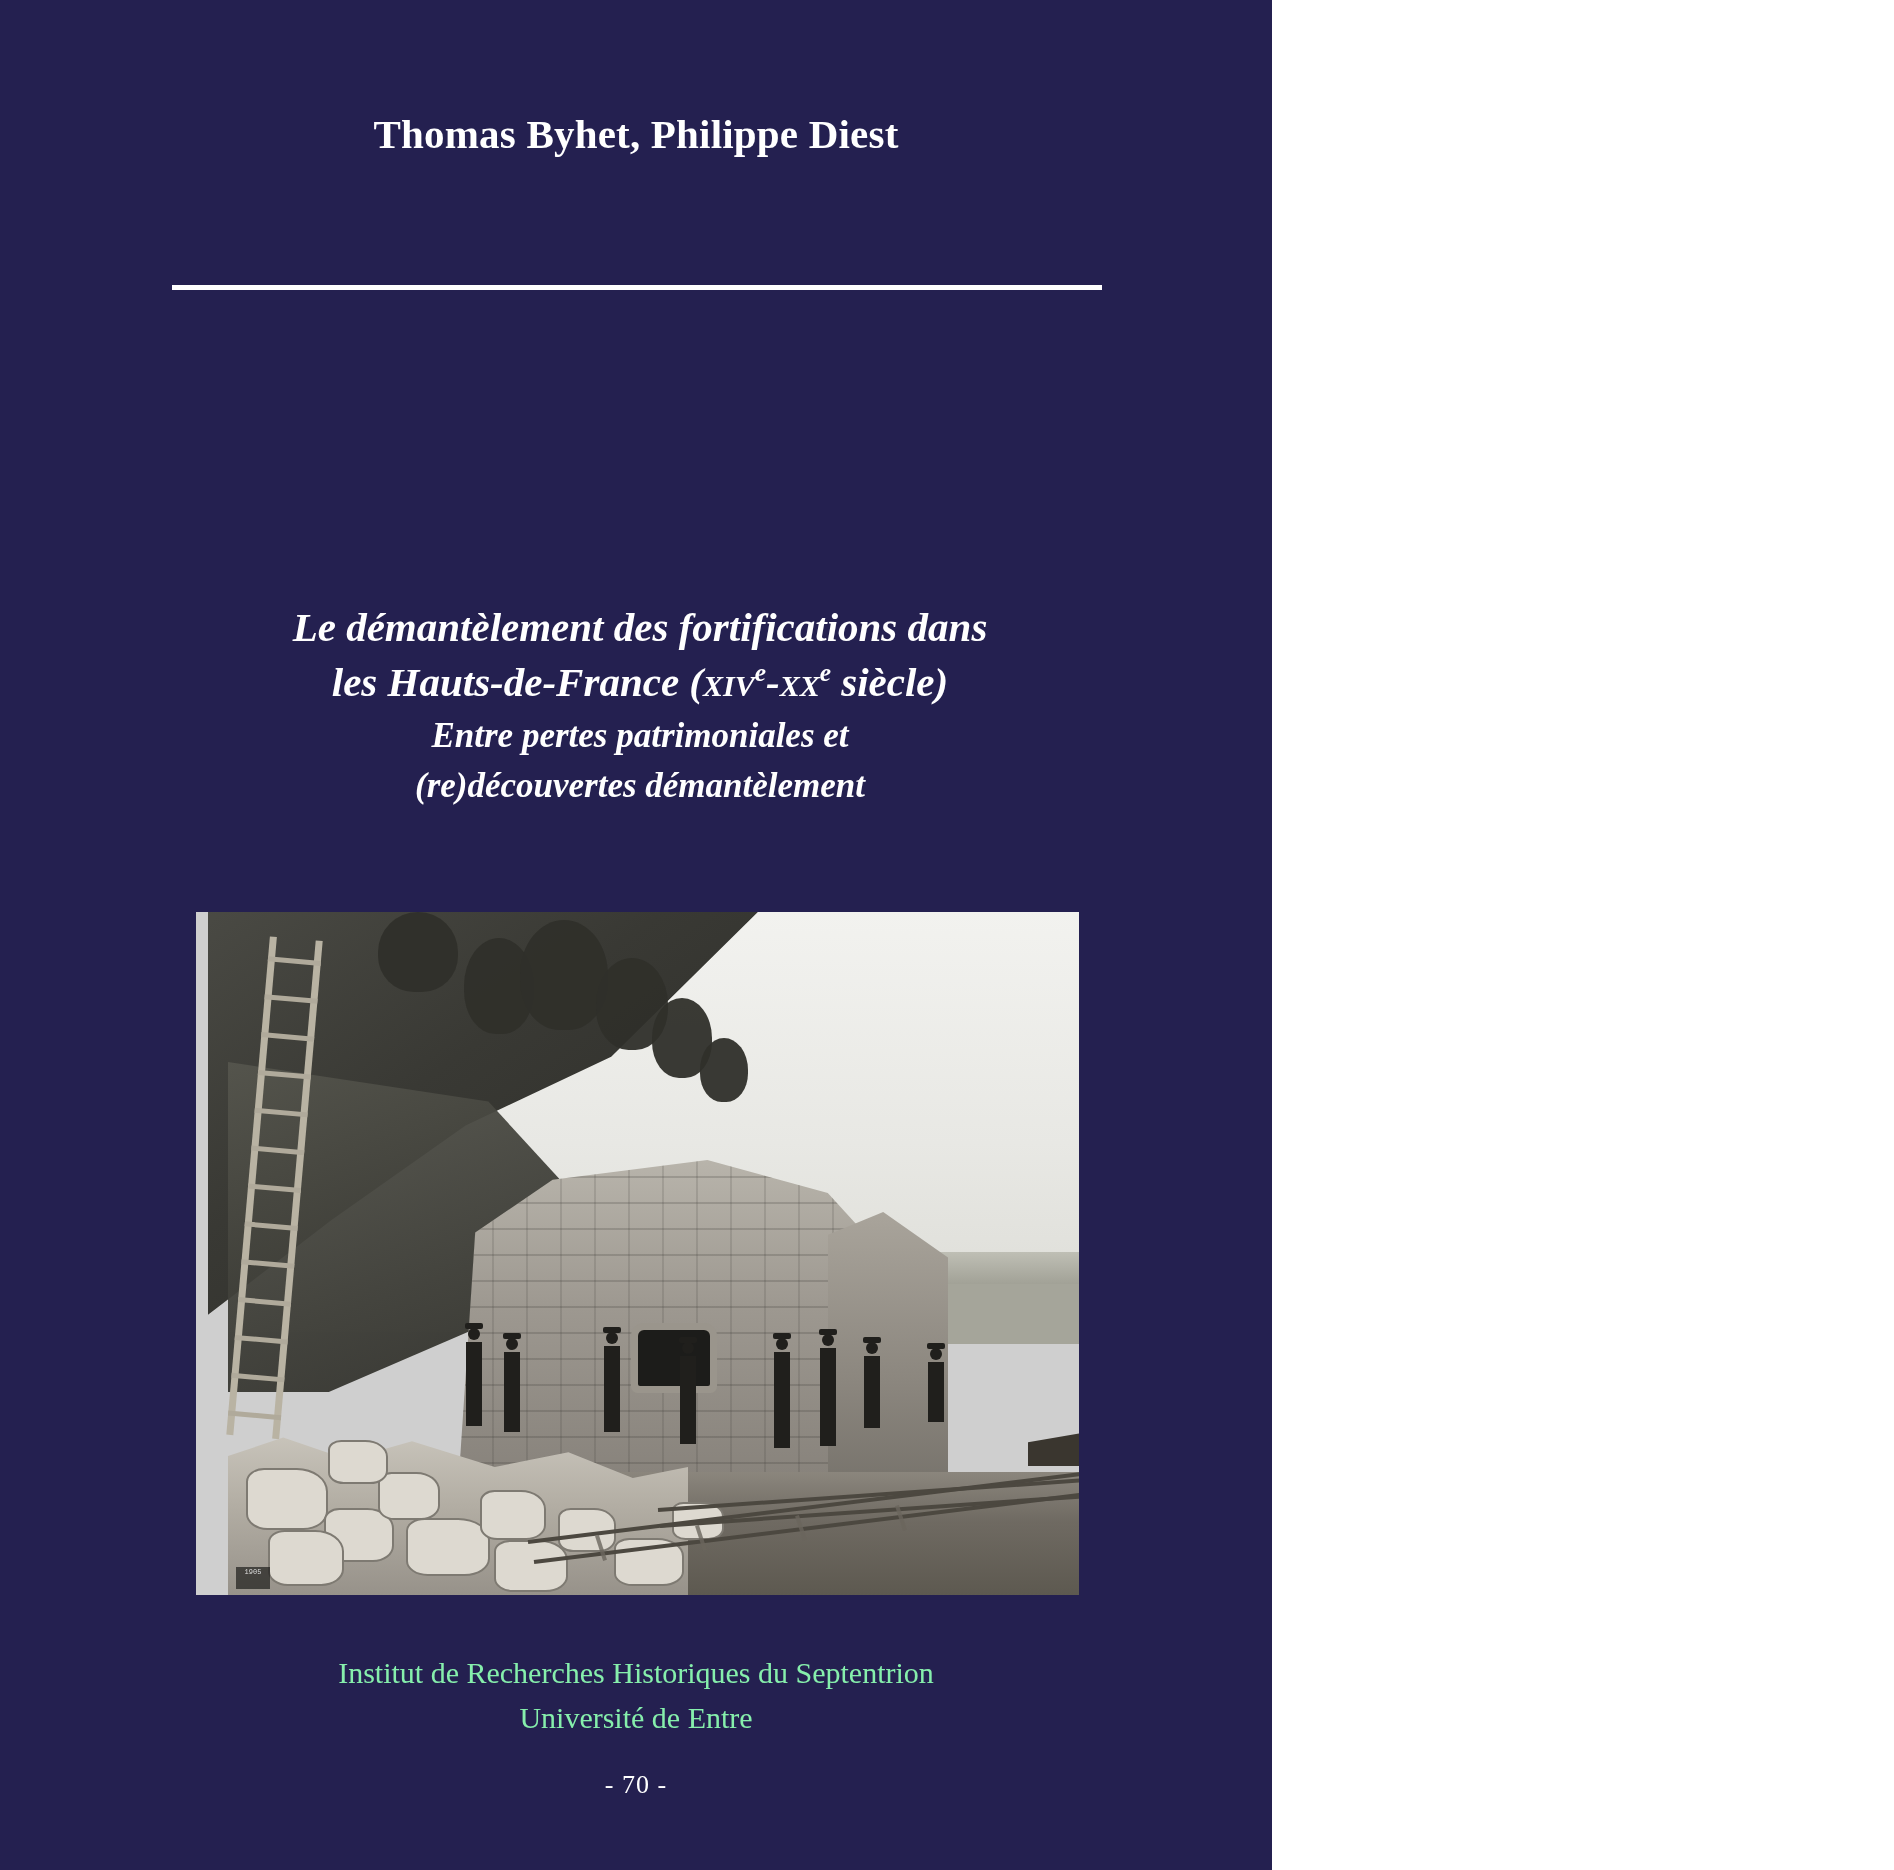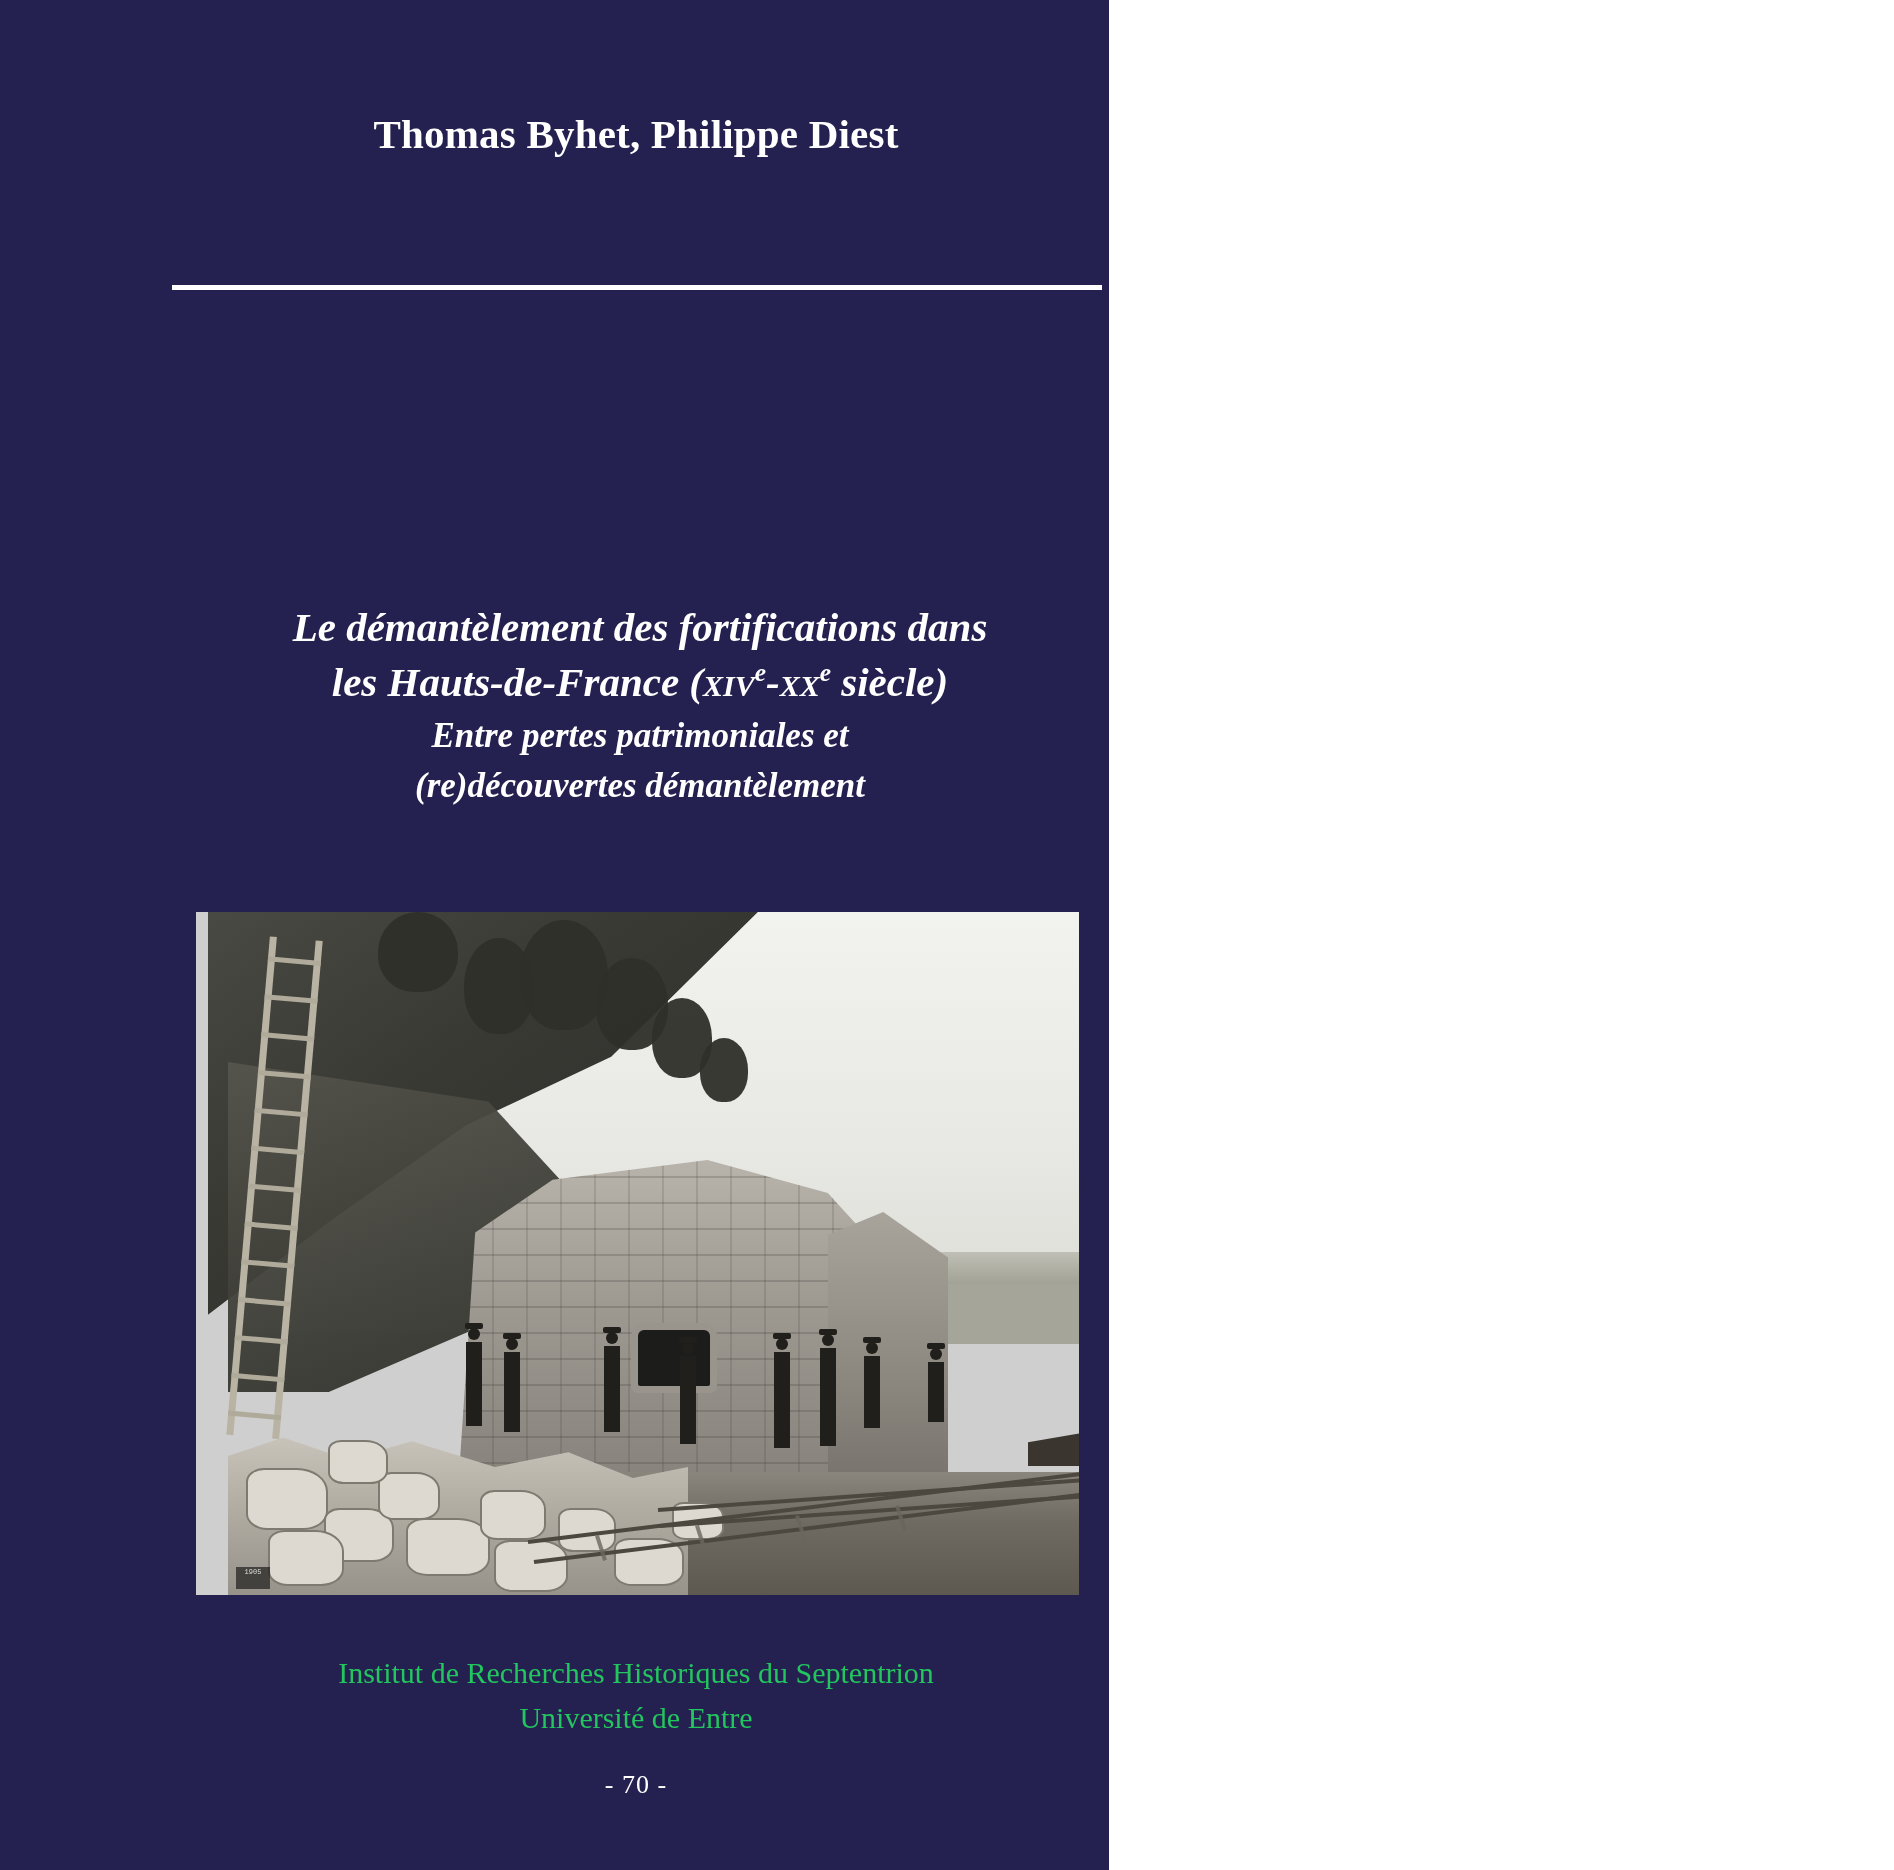--- a/index.html
+++ b/index.html
@@ -19,21 +19,21 @@
     width: 1894px;
     height: 1870px;
     background: #ffffff;
   }
 
   
   #cover {
     position: absolute;
     left: 0;
     top: 0;
-    width: 1109px;
+    width: 1272px;
     height: 1870px;
     background: #242050;
     box-sizing: border-box;
     padding: 0;
   }
 
   .inner {
     position: absolute;
     left: 0;
     top: 0;
@@ -271,21 +271,21 @@
     text-align: center;
   }
 
   
   .publisher {
     position: absolute;
     left: 0;
     top: 1650px;
     width: 1272px;
     text-align: center;
-    color: #22c55e;
+    color: #86efac;
     font-size: 30px;
     line-height: 1.5;
   }
 
   .pagenum {
     position: absolute;
     left: 0;
     top: 1770px;
     width: 1272px;
     text-align: center;

